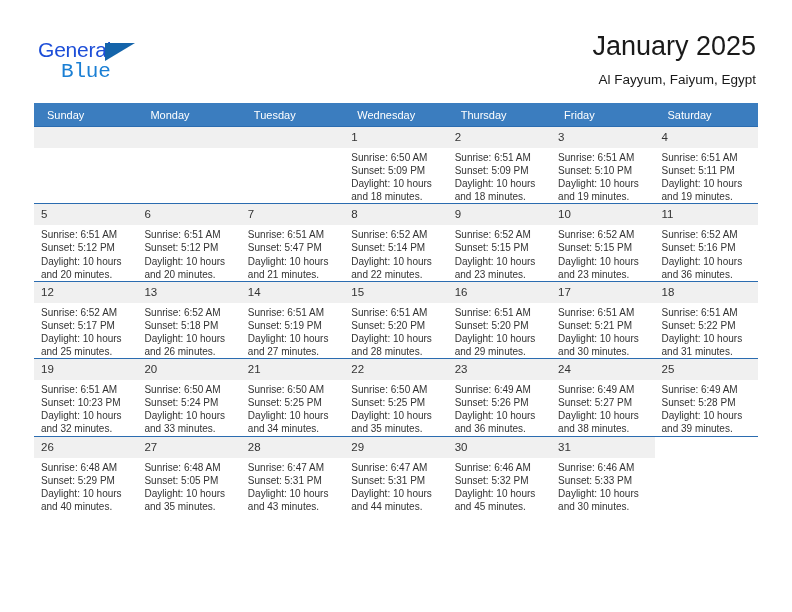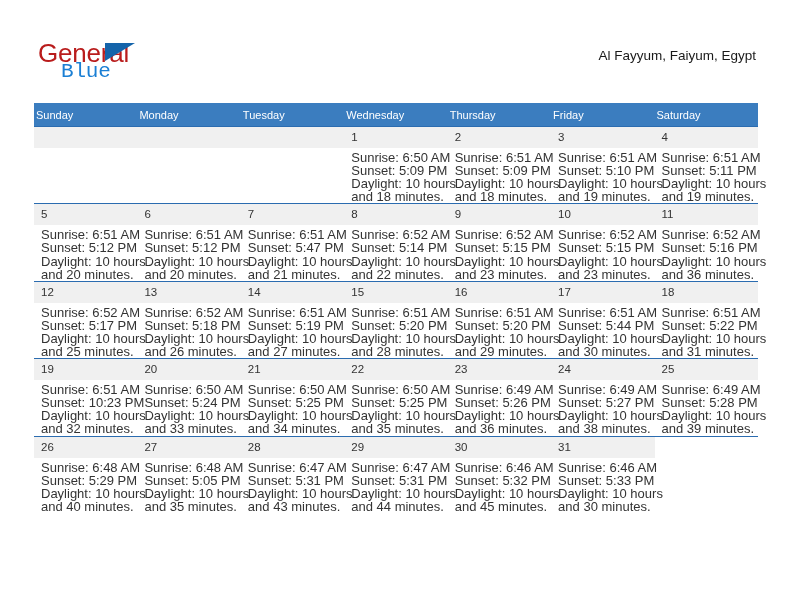--- a/index.html
+++ b/index.html
@@ -34,23 +34,23 @@
     position: absolute;
     left: 38px;
     top: 38px;
     width: 130px;
     height: 48px;
   }
   .logo-general {
     position: absolute;
     left: 0;
     top: 0;
-    font-size: 26px;
+    font-size: 21px;
     letter-spacing: -0.2px;
-    color: #b91c1c;
+    color: #1d4ed8;
     font-family: "Liberation Sans", sans-serif;
     text-align: right;
   }
   .logo-triangle {
     position: absolute;
     left: 67px;
     top: 5px;
     width: 0;
     height: 0;
     border-left: 30px solid #1464aa;
@@ -74,40 +74,40 @@
   .cal-title {
     font-size: 27px;
     color: #1a1a1a;
     line-height: 32px;
     white-space: nowrap;
   }
   .cal-subtitle {
     font-size: 13.5px;
     color: #1a1a1a;
     line-height: 20px;
-    margin-top: 16px;
+    margin-top: 8px;
     white-space: nowrap;
   }
 
   
   .calendar {
     position: absolute;
     left: 34px;
     top: 103px;
     width: 724px;
     border-collapse: collapse;
     table-layout: fixed;
   }
   .calendar th {
     background: #3b7dbf;
     color: #ffffff;
     font-size: 11px;
     font-weight: normal;
     text-align: left;
-    padding: 5px 0 5px 2px;
+    padding: 5px 0 5px 13px;
     height: 13px;
     border: none;
   }
   .calendar td {
     width: 103.4px;
     height: 74px;
     vertical-align: top;
     padding: 0;
     border: none;
     border-top: 1px solid #2b6cb0;
@@ -124,21 +124,21 @@
   }
   td.empty .daynum {
     background: #f0f0f0;
     color: transparent;
   }
   td.blank .daynum {
     background: transparent;
   }
   .info {
     padding: 3px 6px 0 7px;
-    font-size: 13px;
+    font-size: 10px;
     line-height: 13.1px;
     color: #333333;
   }
   .info div {
     white-space: nowrap;
   }
 </style>
 </head>
 <body>
 
@@ -146,20 +146,21 @@
 
   <div class="header">
 
     <div class="logo">
       <span class="logo-general">General</span>
       <span class="logo-triangle"></span>
       <span class="logo-blue">Blue</span>
     </div>
 
     <div class="title-block">
+      <div class="cal-title">January 2025</div>
       <div class="cal-subtitle">Al Fayyum, Faiyum, Egypt</div>
     </div>
 
   </div>
 
   <table class="calendar">
     <thead>
       <tr>
         <th>Sunday</th>
         <th>Monday</th>
@@ -326,21 +327,21 @@
               <div>Sunrise: 6:51 AM</div>
               <div>Sunset: 5:20 PM</div>
               <div>Daylight: 10 hours</div>
               <div>and 29 minutes.</div>
             </div>
           </td>
           <td>
             <span class="daynum">17</span>
             <div class="info">
               <div>Sunrise: 6:51 AM</div>
-              <div>Sunset: 5:44 PM</div>
+              <div>Sunset: 5:21 PM</div>
               <div>Daylight: 10 hours</div>
               <div>and 30 minutes.</div>
             </div>
           </td>
           <td>
             <span class="daynum">18</span>
             <div class="info">
               <div>Sunrise: 6:51 AM</div>
               <div>Sunset: 5:22 PM</div>
               <div>Daylight: 10 hours</div>

